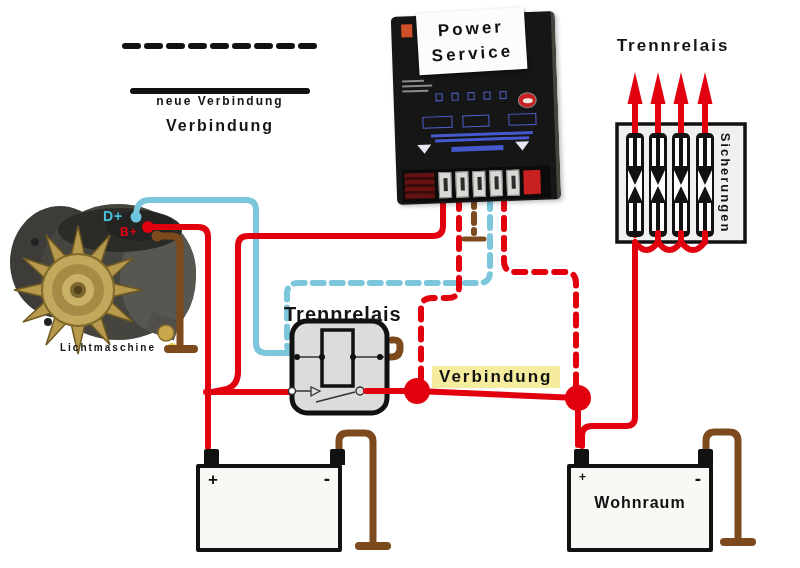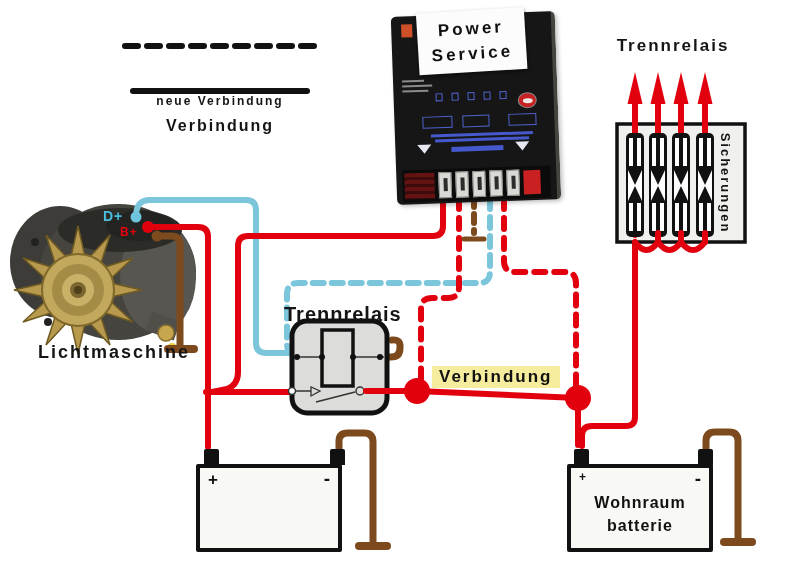--- a/index.html
+++ b/index.html
@@ -12,21 +12,21 @@
 
   
   .legend-new{left:120px;top:66px;width:200px;font-size:12px;letter-spacing:2px;margin-top:28px;}
   .legend-exist1{left:120px;top:95px;width:200px;font-size:16px;letter-spacing:2px;}
   .legend-exist2{left:120px;top:117px;width:200px;font-size:16px;letter-spacing:2px;}
 
   
   .verbraucher{left:598px;top:36px;width:150px;font-size:17px;letter-spacing:2px;}
   .sicherungen{left:733px;top:127px;width:112px;font-size:13px;letter-spacing:2px;
                transform:rotate(90deg);transform-origin:left top;}
-  .lichtmaschine{left:38px;top:342px;width:140px;font-size:18px;letter-spacing:2px;}
+  .lichtmaschine{left:38px;top:342px;width:140px;font-size:10px;letter-spacing:2px;}
   .trennrelais{left:284px;top:303px;width:110px;font-size:20px;letter-spacing:1px;}
   .dplus{left:103px;top:208px;font-size:14px;color:#49bedd;letter-spacing:1px;}
   .bplus{left:120px;top:225px;font-size:12px;color:#e2000f;letter-spacing:1px;}
 
   
   .disc1,.disc2{position:absolute;z-index:4;font-weight:bold;font-size:17px;letter-spacing:2px;
                 color:#111;background:#f5ec9e;padding:1px 7px;white-space:nowrap;}
   .disc1{left:432px;top:366px;}
   .disc2{left:440px;top:389px;}
 
@@ -283,16 +283,15 @@
     <div class="bat-sign" style="left:8px;top:2px;font-size:17px">+</div>
     <div class="bat-sign" style="right:8px;top:0;font-size:19px">-</div>
   </div>
 
   <div class="bat-term" style="left:574px;top:449px"></div>
   <div class="bat-term" style="left:698px;top:449px"></div>
   <div class="battery bat-living">
     <div class="bat-sign" style="left:8px;top:2px;font-size:12px">+</div>
     <div class="bat-sign" style="right:8px;top:0;font-size:19px">-</div>
     <div class="bat-name" style="top:26px">Wohnraum</div>
-    <div class="bat-name" style="top:49px">batterie</div>
   </div>
 
 </div>
 
 </body></html>

